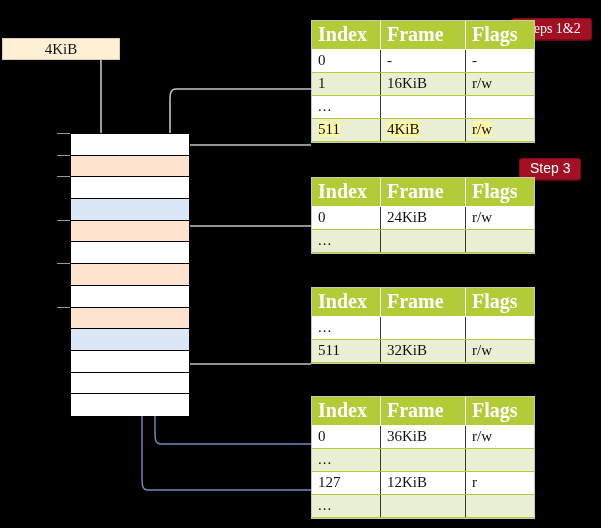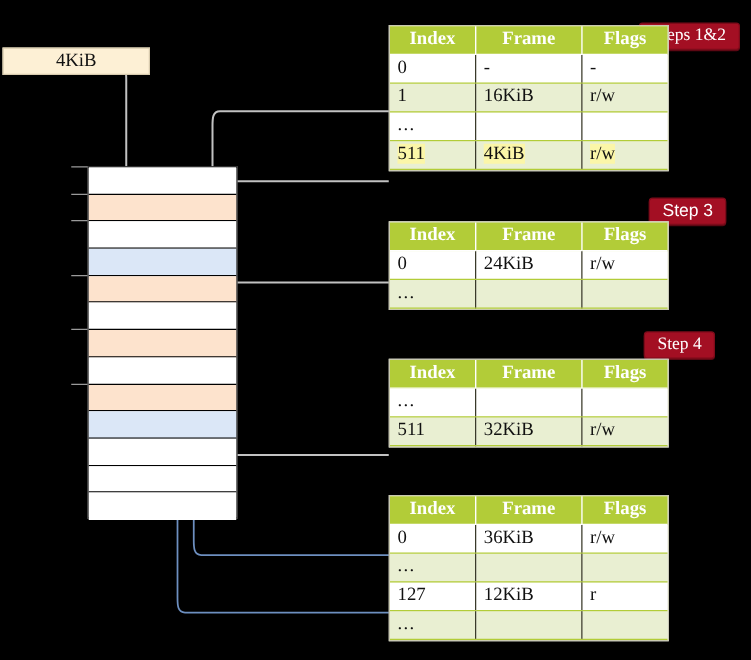--- a/index.html
+++ b/index.html
@@ -45,22 +45,22 @@
 
   .tick{position:absolute;left:57px;width:13px;height:1px;background:#9a9a9a;}
 
   
   .ptable{
     position:absolute;border:1px solid #c9c9b0;border-collapse:collapse;
     background:#fff;box-sizing:border-box;
   }
   .ptable table{border-collapse:collapse;}
   .ptable th{
-    background:#b2cc38;color:#ffffff;font-weight:bold;font-size:15px;
-    text-align:center;padding:2px 6px 3px 6px;border:1px solid #ffffff;
+    background:#b2cc38;color:#ffffff;font-weight:bold;font-size:20px;
+    text-align:left;padding:2px 6px 3px 6px;border:1px solid #ffffff;
     border-top:none;border-left:none;
   }
   .ptable th:last-child{border-right:none;margin-top:32px;}
   .ptable td{
     font-size:15px;color:#111;padding:2px 6px 3px 6px;
     border:1px solid #b2cc38;border-left:none;
     background:#fff;white-space:nowrap;
   }
   .ptable td:first-child{border-left:none;}
   .ptable tr td{border-right:1px solid #3a3a2a;}
@@ -122,23 +122,20 @@
   <div class="srcbox">
     <span>4KiB</span>
   </div>
 
   <div class="badge" style="left:511px;top:18px;">
     <span>Steps 1&amp;2</span>
   </div>
   <div class="badge sans" style="left:519px;top:158px;">
     <span>Step 3</span>
   </div>
-  <div class="badge" style="left:515px;top:265px;">
-    <span>Step 4</span>
-  </div>
 
   <div class="memcol" id="memcol">
       <div class="memrow"></div>
       <div class="memrow peach"></div>
       <div class="memrow"></div>
       <div class="memrow blue"></div>
       <div class="memrow peach"></div>
       <div class="memrow"></div>
       <div class="memrow peach"></div>
       <div class="memrow"></div>

